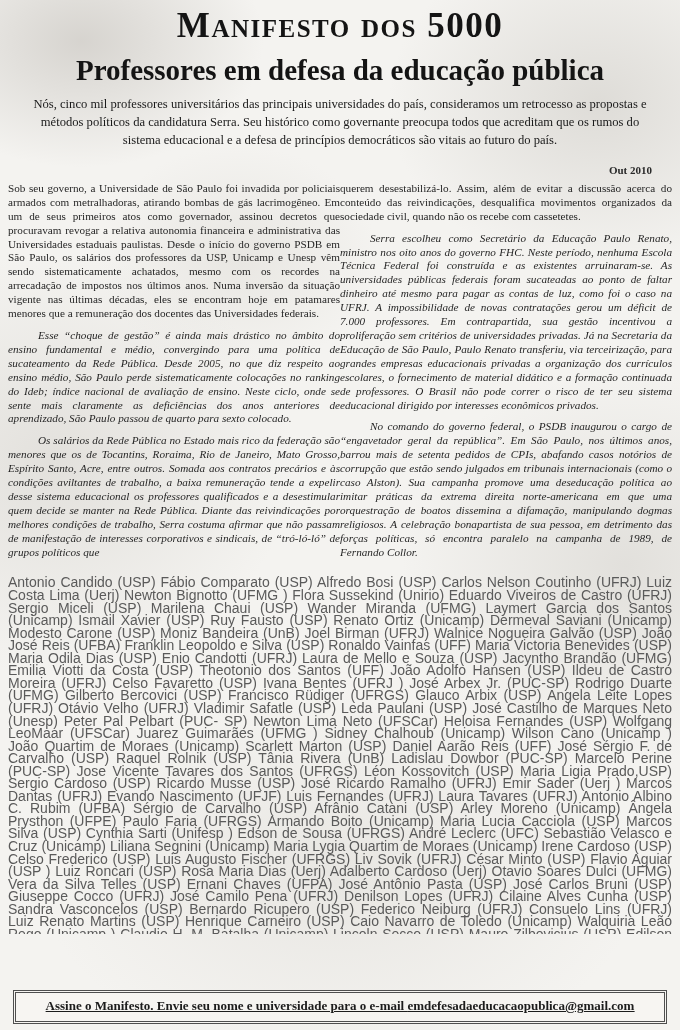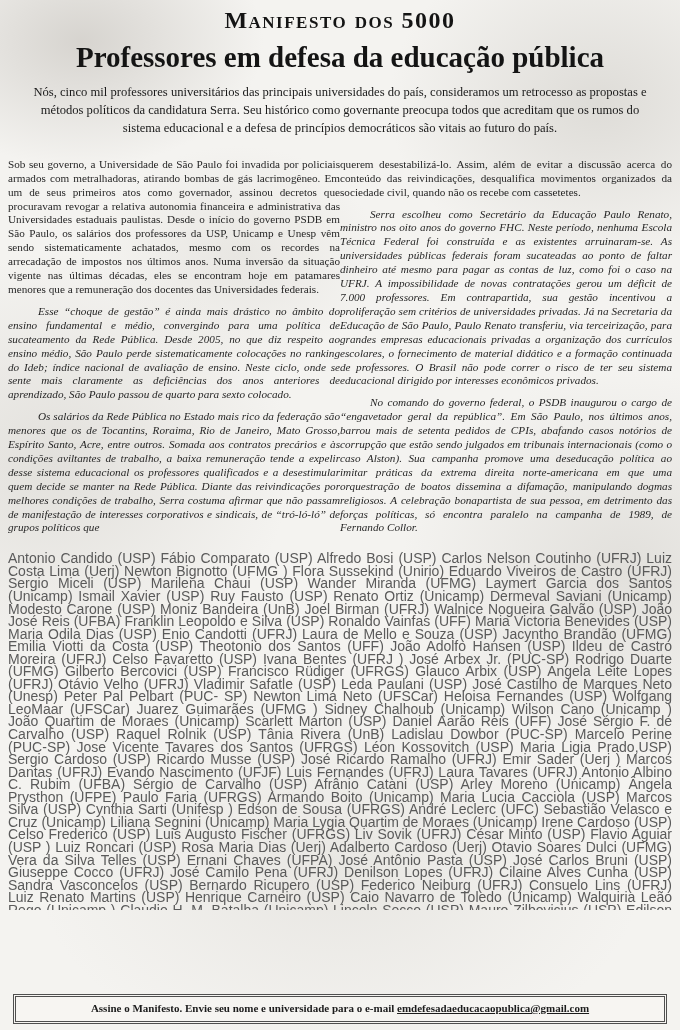--- a/index.html
+++ b/index.html
@@ -19,21 +19,21 @@
       radial-gradient(ellipse 320px 280px at 92% 55%, rgba(198,195,189,0.4), rgba(198,195,189,0) 70%),
       radial-gradient(ellipse 420px 260px at 50% 85%, rgba(210,207,201,0.35), rgba(210,207,201,0) 72%),
       radial-gradient(ellipse 200px 160px at 35% 25%, rgba(215,212,206,0.4), rgba(215,212,206,0) 70%),
       #f4f3f0;
   }
   
   .masthead { padding-top: 7px; text-align: center; }
   .title {
     font-variant: small-caps;
     font-weight: 700;
-    font-size: 24px;
+    font-size: 35px;
     letter-spacing: 1.5px;
     line-height: 1.1;
     color: #141414;
   }
   .subtitle {
     font-weight: 700;
     font-size: 29px;
     line-height: 1.2;
     margin-top: 7px;
     color: #141414;
@@ -82,40 +82,42 @@
     position: absolute;
     left: 13px;
     right: 13px;
     bottom: 6px;
     border: 3px double #4f4f4f;
     padding: 5px 10px 7px;
     text-align: center;
     background: rgba(248,247,244,0.6);
   }
   .footer-line1 {
-    font-size: 11px;
+    font-size: 13px;
     font-weight: 700;
     color: #1c1c1c;
+    text-decoration: underline;
   }
   .footer-line2 {
     font-size: 17.5px;
     color: #111;
     margin-top: 2px;
   }
   .link { text-decoration: underline; cursor: pointer; color: inherit; }
 </style>
 </head>
 <body>
 
 <div class="page">
 
   <div class="masthead">
     <div class="title">Manifesto dos 5000</div>
     <div class="subtitle">Professores em defesa da educação pública</div>
     <div class="intro">Nós, cinco mil professores universitários das principais universidades do país, consideramos um retrocesso as propostas e métodos políticos da candidatura Serra. Seu histórico como governante preocupa todos que acreditam que os rumos do sistema educacional e a defesa de princípios democráticos são vitais ao futuro do país.</div>
+    <div class="dateline">Out 2010</div>
   </div>
 
   <div class="columns">
     <div class="col">
       <p>Sob seu governo, a Universidade de São Paulo foi invadida por policiais armados com metralhadoras, atirando bombas de gás lacrimogêneo. Em um de seus primeiros atos como governador, assinou decretos que procuravam revogar a relativa autonomia financeira e administrativa das Universidades estaduais paulistas. Desde o início do governo PSDB em São Paulo, os salários dos professores da USP, Unicamp e Unesp vêm sendo sistematicamente achatados, mesmo com os recordes na arrecadação de impostos nos últimos anos. Numa inversão da situação vigente nas últimas décadas, eles se encontram hoje em patamares menores que a remuneração dos docentes das Universidades federais.</p>
       <p class="indent">Esse “choque de gestão” é ainda mais drástico no âmbito do ensino fundamental e médio, convergindo para uma política de sucateamento da Rede Pública. Desde 2005, no que diz respeito ao ensino médio, São Paulo perde sistematicamente colocações no ranking do Ideb; índice nacional de avaliação de ensino. Neste ciclo, onde se sente mais claramente as deficiências dos anos anteriores de aprendizado, São Paulo passou de quarto para sexto colocado.</p>
       <p class="indent">Os salários da Rede Pública no Estado mais rico da federação são menores que os de Tocantins, Roraima, Rio de Janeiro, Mato Grosso, Espírito Santo, Acre, entre outros. Somada aos contratos precários e às condições aviltantes de trabalho, a baixa remuneração tende a expelir desse sistema educacional os professores qualificados e a desestimular quem decide se manter na Rede Pública. Diante das reivindicações por melhores condições de trabalho, Serra costuma afirmar que não passam de manifestação de interesses corporativos e sindicais, de “tró-ló-ló” de grupos políticos que</p>
     </div>
     <div class="col">
       <p>querem desestabilizá-lo. Assim, além de evitar a discussão acerca do conteúdo das reivindicações, desqualifica movimentos organizados da sociedade civil, quando não os recebe com cassetetes.</p>

